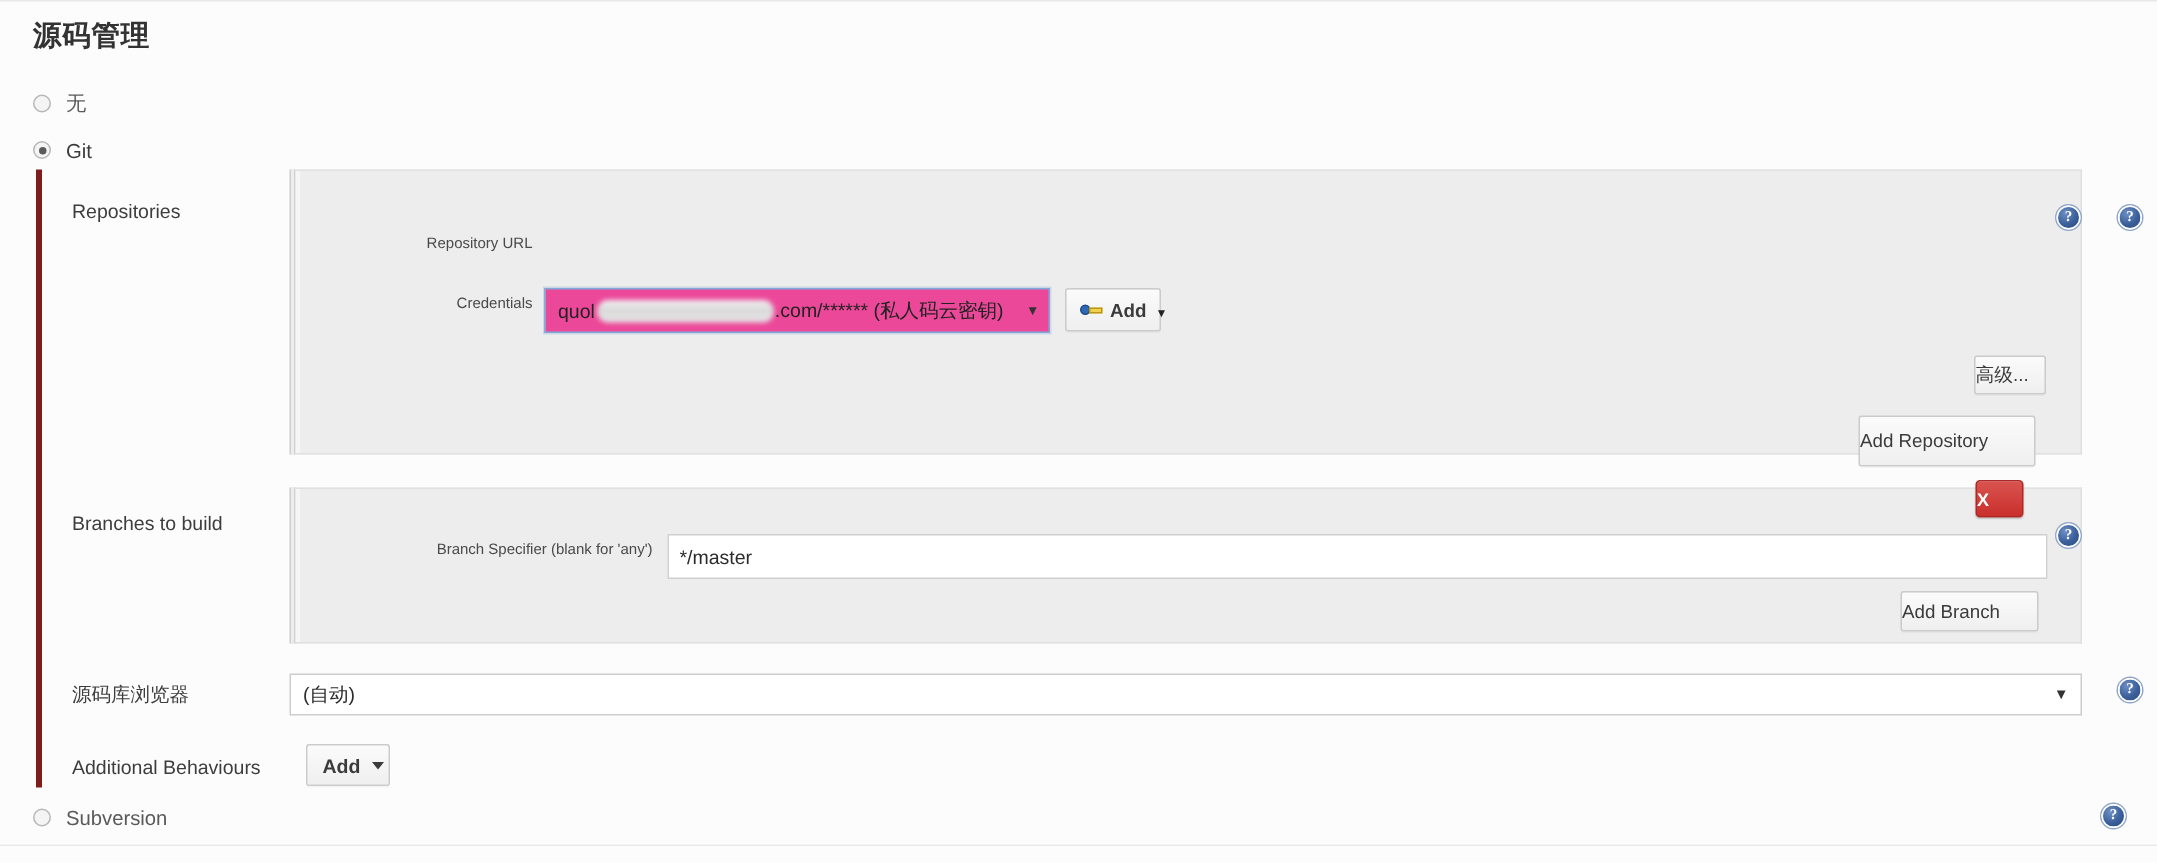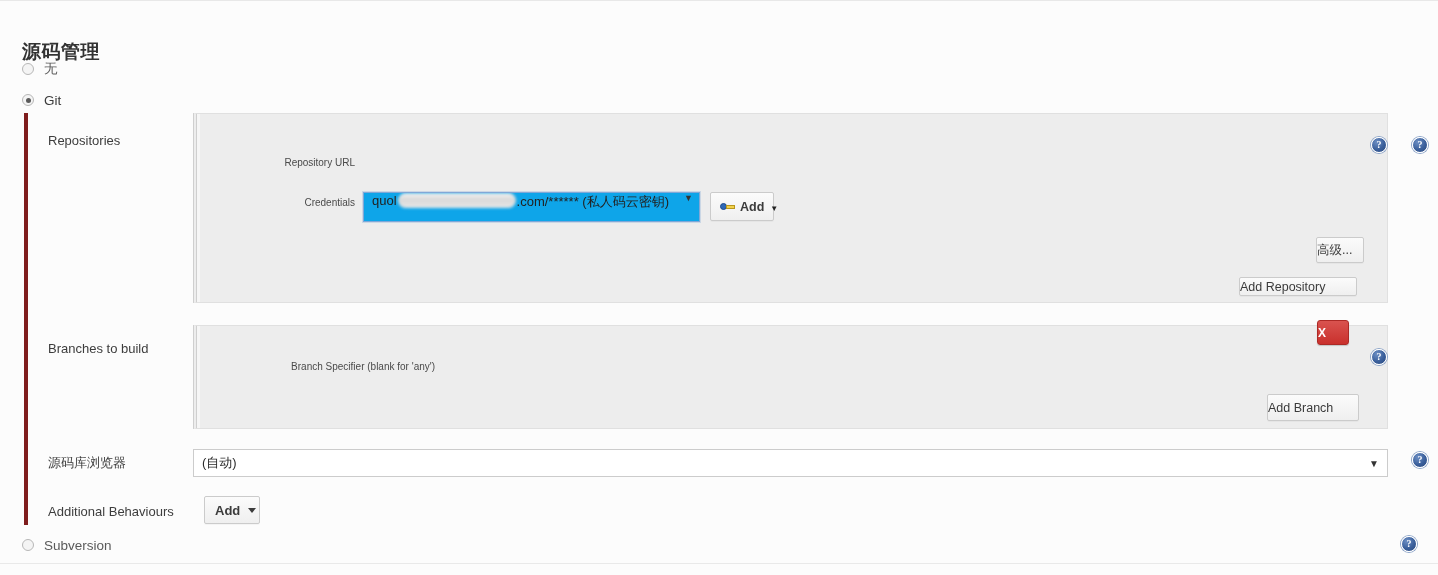--- a/index.html
+++ b/index.html
@@ -25,21 +25,20 @@
 
   
   .section-title {
     position: absolute;
     left: 22px;
     top: 10px;
     font-size: 19px;
     font-weight: bold;
     color: #333333;
     letter-spacing: 0.5px;
-    margin-top: 28px;
   }
 
   
   .radio-row {
     position: absolute;
     left: 22px;
     display: flex;
     align-items: center;
     height: 20px;
   }
@@ -135,24 +134,25 @@
     padding: 0 7px;
     line-height: 28px;
     outline: none;
   }
 
   
   .select-box {
     position: absolute;
     box-sizing: border-box;
     height: 30px;
-    background: #0ea5e9;
+    background: #ec4899;
     border: 1px solid #7fa8d8;
     box-shadow: 0 0 0 1px rgba(140,175,215,0.35);
     display: flex;
+    align-items: center;
     padding: 0 6px 0 8px;
     font-size: 13px;
     color: #222222;
     white-space: nowrap;
     overflow: hidden;
   }
   .select-box .cred-pre { flex: 0 0 auto; }
   .blurred-chunk {
     display: inline-block;
     width: 118px;
@@ -331,35 +331,36 @@
           </span>
           <span>Add</span>
           <span class="btn-caret">▼</span>
         </div>
 
         <div class="btn" style="left:1103px; top:123px; width:48px; height:26px;margin-left:16px;">
           <span>高级...</span>
         </div>
       </div>
 
-      <div class="btn" style="left:1211px; top:164px; width:118px; height:19px;">
+      <div class="btn" style="left:1211px; top:164px; width:118px; height:34px;">
         <span>Add Repository</span>
       </div>
 
       <div class="help" style="left:1343px; top:24px;">?</div>
       <div class="help" style="left:1384px; top:24px;">?</div>
     </div>
 
     <div class="form-row" style="top:212px; height:110px;">
       <div class="row-label" style="top:16px;">Branches to build</div>
 
       <div class="panel" style="left:165px; top:0; width:1195px; height:104px;">
         <div class="panel-inner-line"></div>
 
         <div class="field-label" style="left:28px; top:35px; width:210px;">Branch Specifier (blank for 'any')</div>
+        <input class="text" style="left: 248px; top: 30px; width: 920px;" type="text" value="*/master">
 
         <div class="btn" style="left:1070px; top:68px; width:92px; height:27px;">
           <span>Add Branch</span>
         </div>
       </div>
 
       <div class="btn btn-danger" style="left:1289px; top:-5px; width:32px; height:25px;">
         <span>X</span>
       </div>
 

